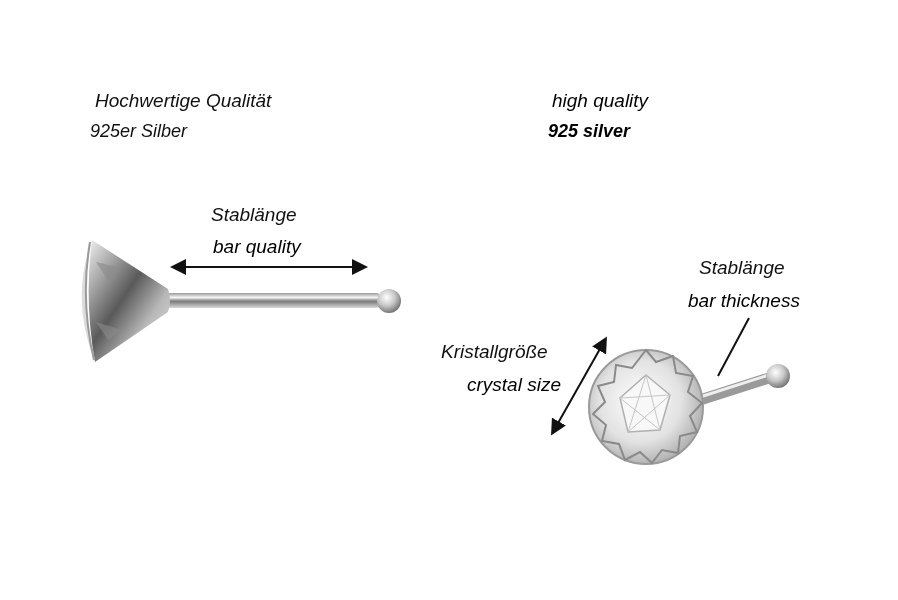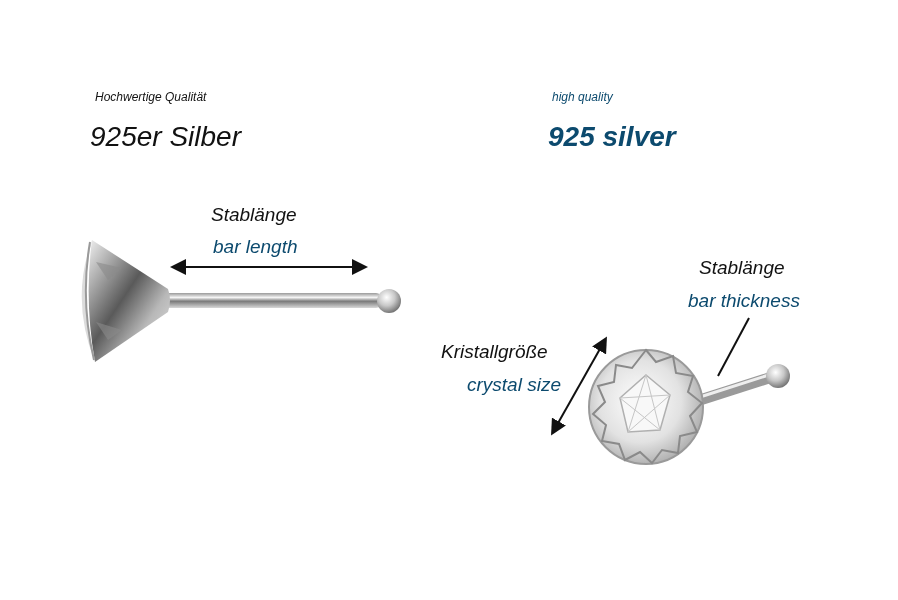--- a/index.html
+++ b/index.html
@@ -1,35 +1,35 @@
 <!DOCTYPE html>
 <html><head>
 <meta charset="utf-8">
 <style>
   html, body { margin: 0; padding: 0; background: #ffffff; }
   body { width: 898px; height: 600px; position: relative; overflow: hidden;
          font-family: "Liberation Sans", sans-serif; }
   .txt { position: absolute; font-style: italic; white-space: nowrap; }
   .dark { color: #111111; }
-  .grey { color: #0c4a6e; }
-  .s17 { font-size: 12px; }
-  .s24 { font-size: 28px; }
+  .grey { color: #000000; }
+  .s17 { font-size: 19px; }
+  .s24 { font-size: 18px; }
   .s19 { font-size: 19px; }
   svg.art { position: absolute; left: 0; top: 0; }
 </style>
 </head>
 <body>
 
 <div class="txt dark s17" style="left:95px; top:90px;">Hochwertige Qualität</div>
 <div class="txt dark s24" style="left:90px; top:121px;">925er Silber</div>
 <div class="txt grey s17" style="left:552px; top:90px;">high quality</div>
 <div class="txt grey s24" style="left:548px; top:121px;font-weight:bold;">925 silver</div>
 
 <div class="txt dark s19" style="left:211px; top:204px;">Stablänge</div>
-<div class="txt grey s19" style="left:213px; top:236px;">bar length</div>
+<div class="txt grey s19" style="left:213px; top:236px;">bar quality</div>
 
 <div class="txt dark s19" style="left:699px; top:257px;">Stablänge</div>
 <div class="txt grey s19" style="left:688px; top:290px;font-style:italic;">bar thickness</div>
 <div class="txt dark s19" style="left:441px; top:341px;">Kristallgröße</div>
 <div class="txt grey s19" style="left:467px; top:374px;">crystal size</div>
 
 <svg class="art" width="898" height="600" viewBox="0 0 898 600">
   <defs>
     <linearGradient id="bar" x1="0" y1="0" x2="0" y2="1">
       <stop offset="0" stop-color="#9a9a9a"></stop>

